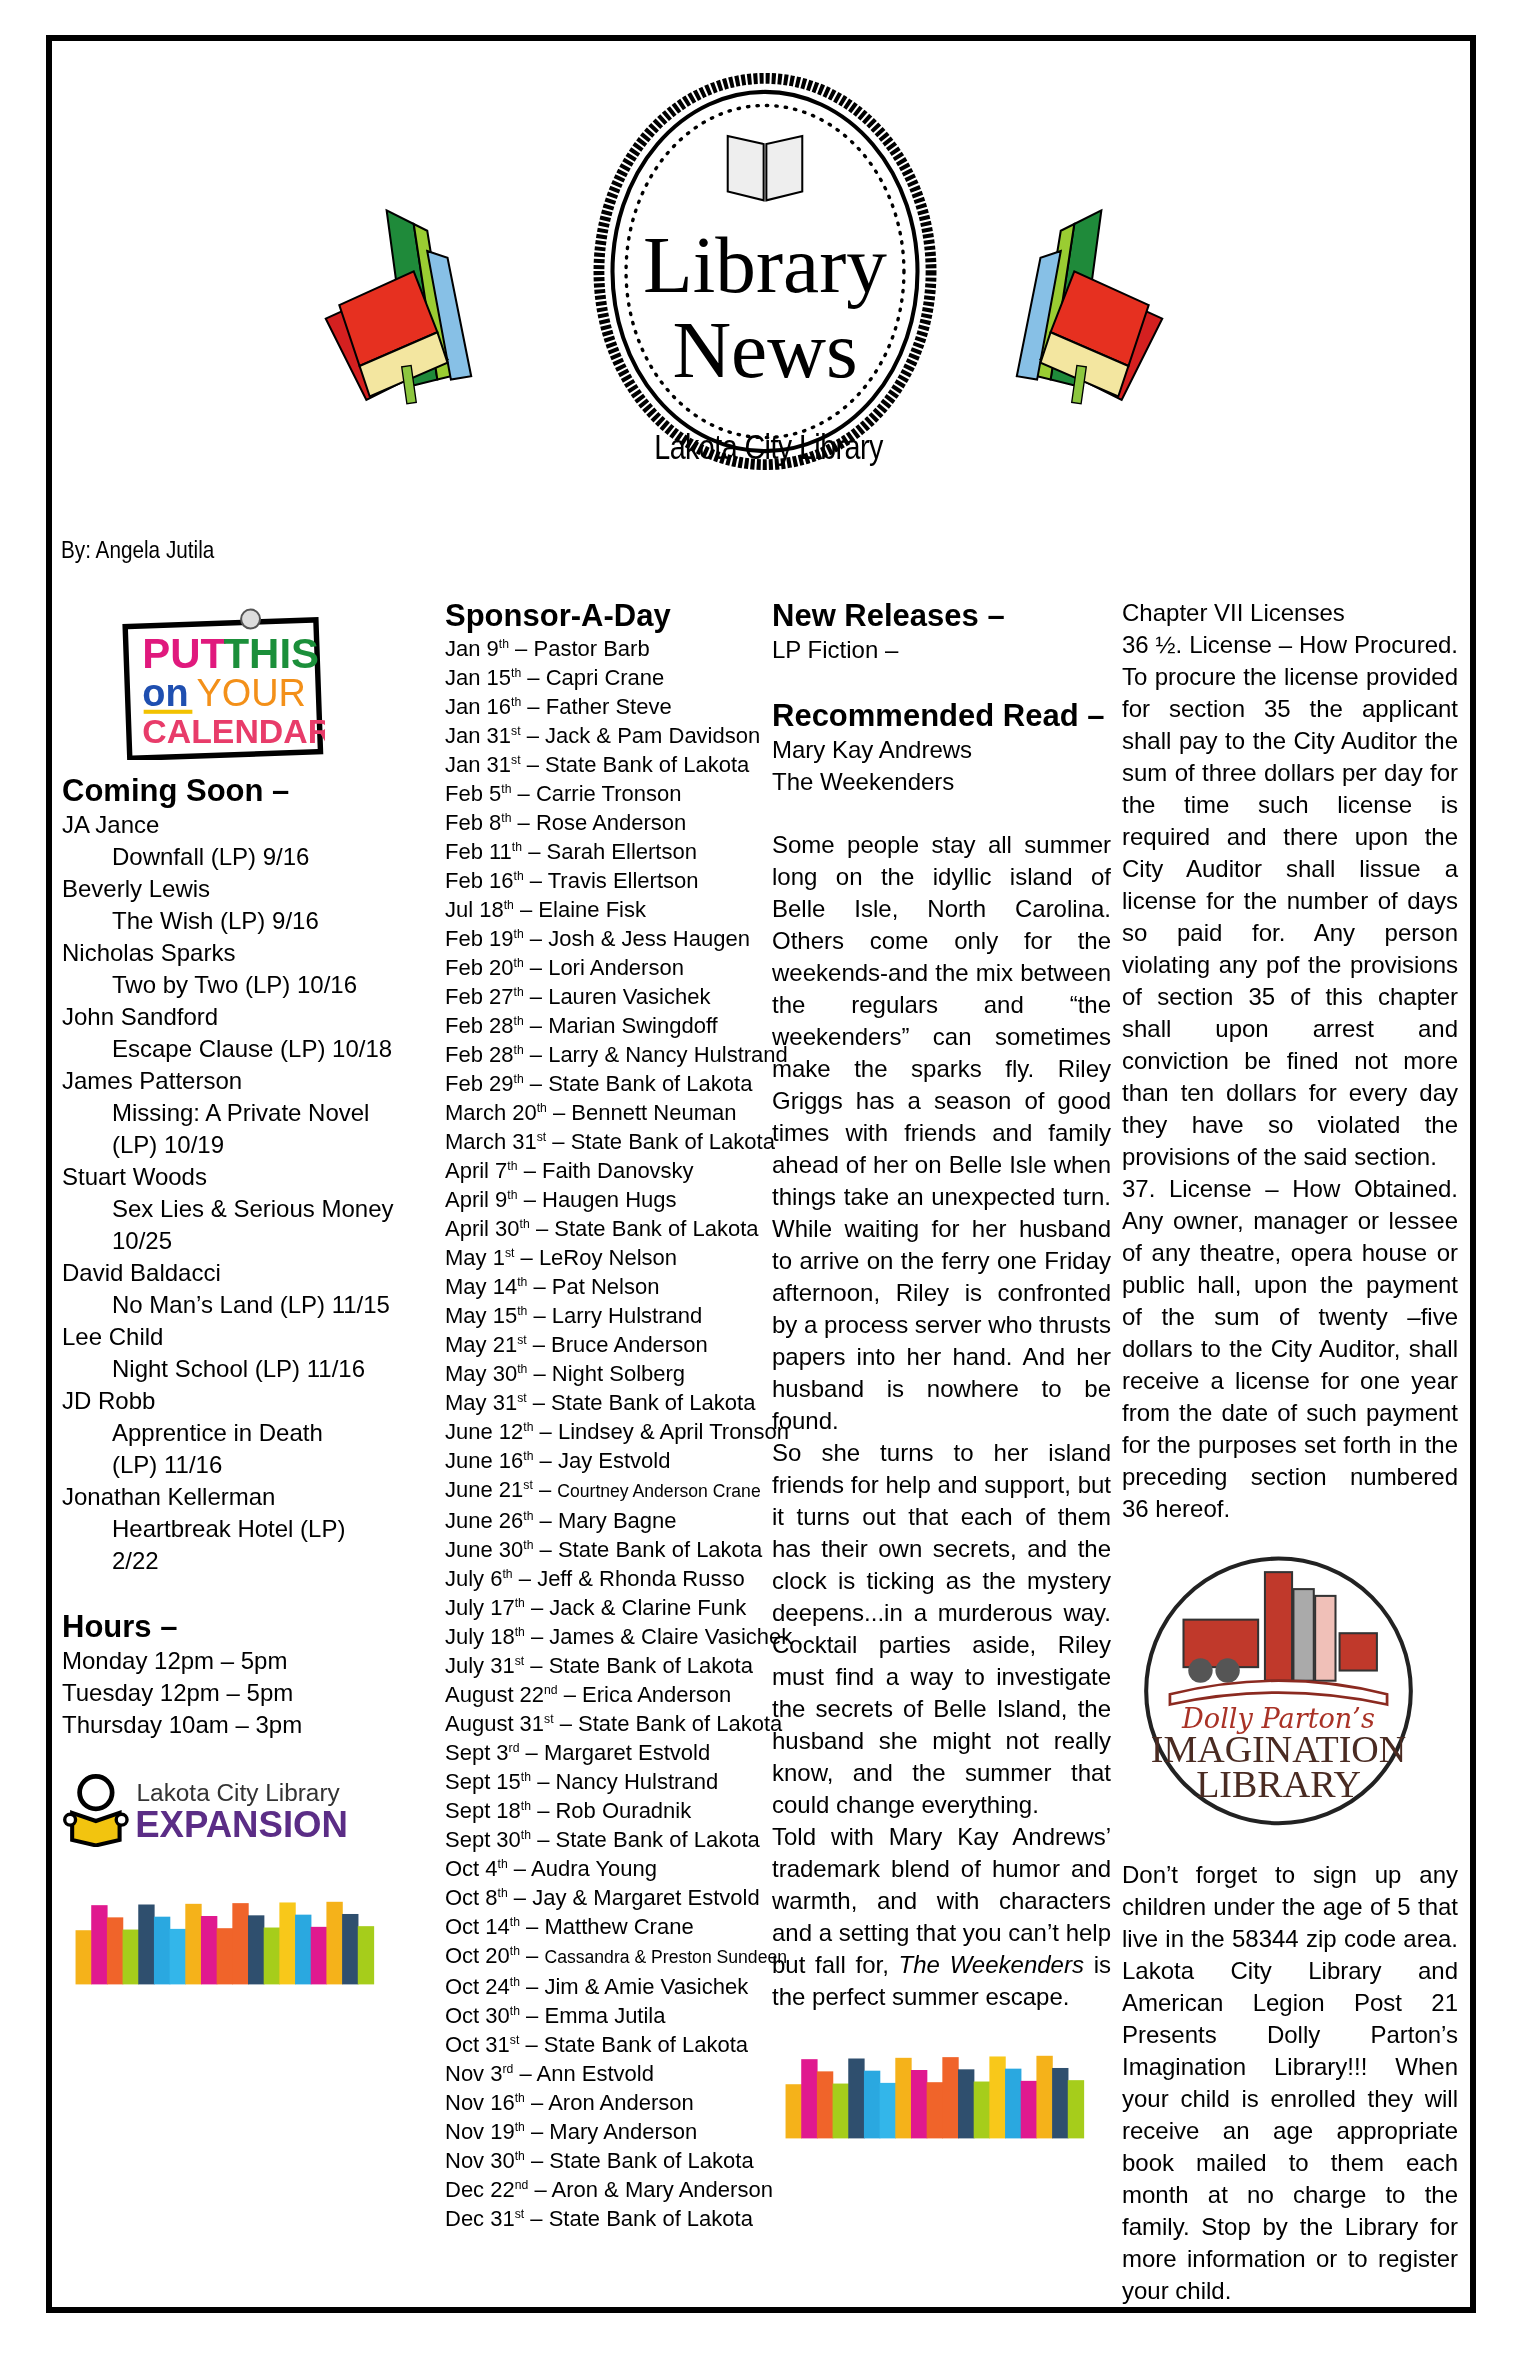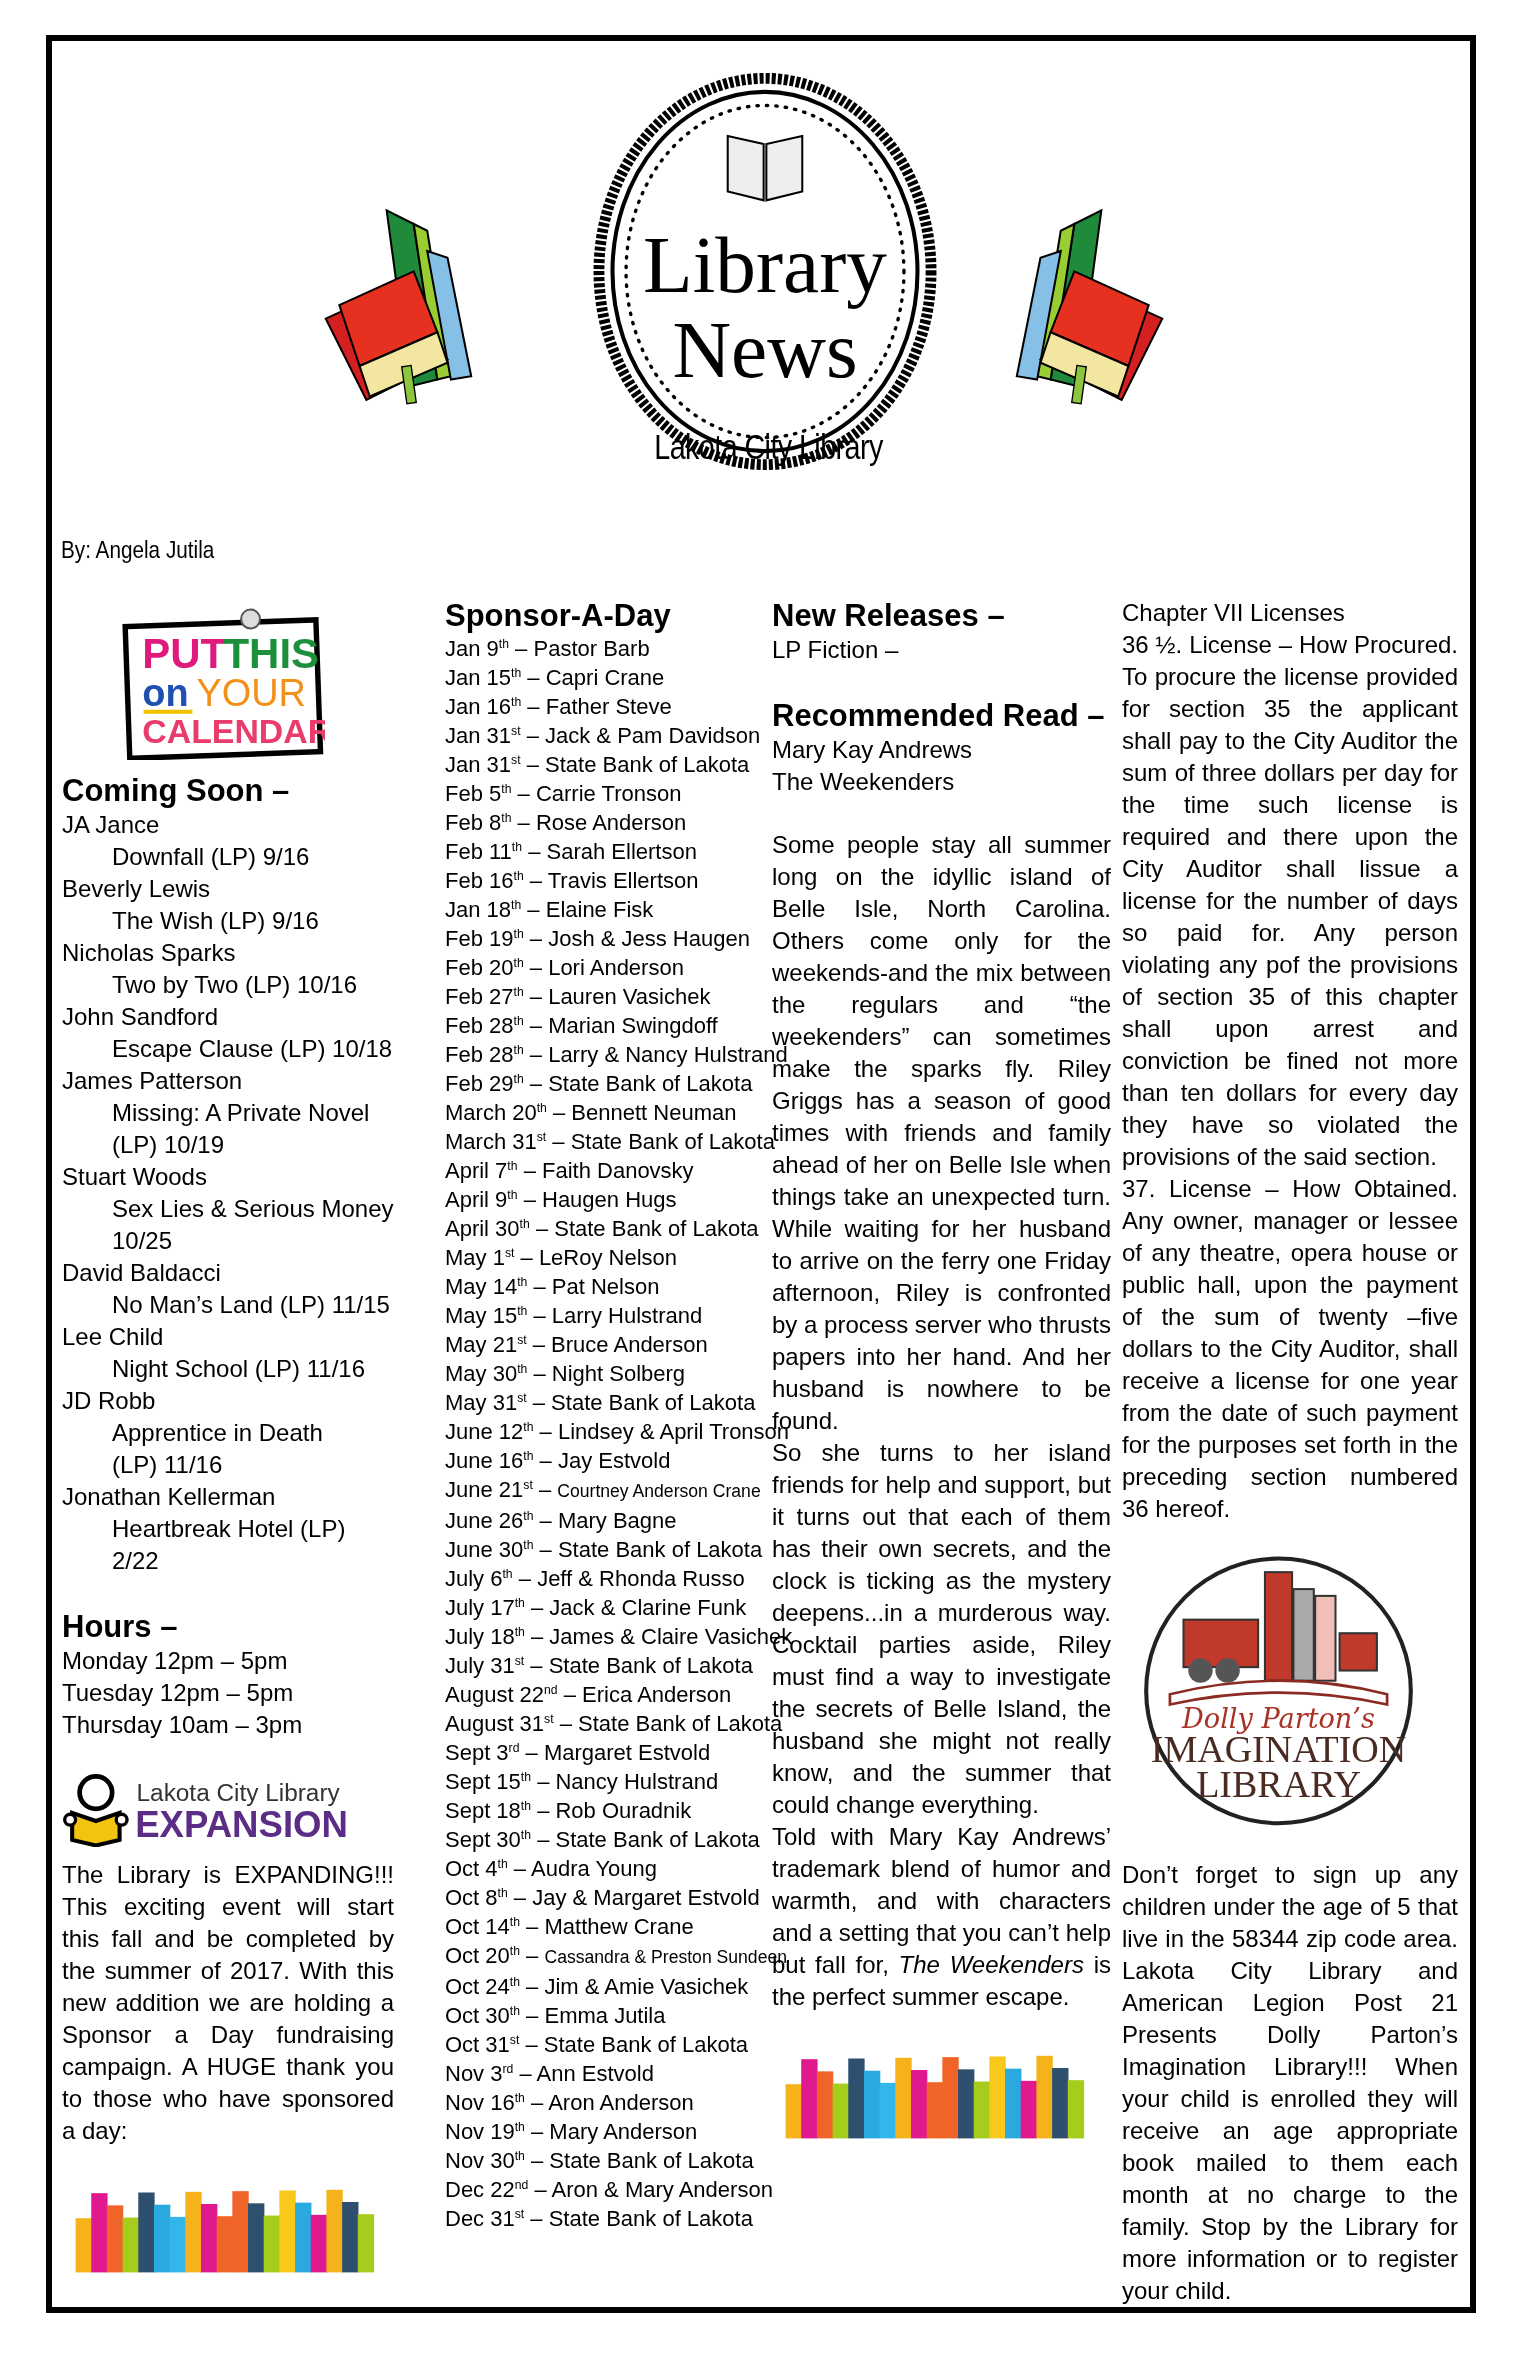--- a/index.html
+++ b/index.html
@@ -134,21 +134,20 @@
   <svg class="expansion" viewBox="0 0 490 110" style="font-size:35px">
     <g>
       <circle cx="50" cy="30" r="24" fill="#fff" stroke="#000" stroke-width="7"></circle>
       <polygon points="15,60 50,72 85,60 85,100 50,108 15,100" fill="#f2c40f" stroke="#000" stroke-width="6"></polygon>
       <circle cx="12" cy="70" r="8" fill="#fff" stroke="#000" stroke-width="5"></circle>
       <circle cx="88" cy="70" r="8" fill="#fff" stroke="#000" stroke-width="5"></circle>
     </g>
     <text x="110" y="42" font-size="36" fill="#333">Lakota City Library</text>
     <text x="108" y="96" font-size="54" font-weight="bold" fill="#5b2d86">EXPANSION</text>
   </svg>
-  <div class="justify">The Library is EXPANDING!!! This exciting event will start this fall and be completed by the summer of 2017.  With this new addition we are holding a Sponsor a Day fundraising campaign.  A HUGE thank you to those who have sponsored a day:</div>
 
   <svg class="shelf" id="shelf1" viewBox="0 0 480 150">
       <rect x="20" y="65" width="24.157894736842106" height="80" fill="#f5b21a"></rect>
       <rect x="43.15789473684211" y="28" width="24.157894736842106" height="117" fill="#e0198f"></rect>
       <rect x="66.31578947368422" y="46" width="24.157894736842106" height="99" fill="#f0642a"></rect>
       <rect x="89.47368421052632" y="64" width="24.157894736842106" height="81" fill="#a6cd1b"></rect>
       <rect x="112.63157894736842" y="27" width="24.157894736842106" height="118" fill="#2f4f6e"></rect>
       <rect x="135.78947368421052" y="45" width="24.157894736842106" height="100" fill="#2aa8e0"></rect>
       <rect x="158.94736842105263" y="63" width="24.157894736842106" height="82" fill="#33b6ea"></rect>
       <rect x="182.10526315789474" y="26" width="24.157894736842106" height="119" fill="#f5b21a"></rect>
@@ -171,21 +170,21 @@
   <div class="sp-list" id="sponsor-list">
       <div><span>Jan 9</span><sup>th</sup><span> – </span><span>Pastor Barb</span></div>
       <div><span>Jan 15</span><sup>th</sup><span> – </span><span>Capri Crane</span></div>
       <div><span>Jan 16</span><sup>th</sup><span> – </span><span>Father Steve</span></div>
       <div><span>Jan 31</span><sup>st</sup><span> – </span><span>Jack &amp; Pam Davidson</span></div>
       <div><span>Jan 31</span><sup>st</sup><span> – </span><span>State Bank of Lakota</span></div>
       <div><span>Feb 5</span><sup>th</sup><span> – </span><span>Carrie Tronson</span></div>
       <div><span>Feb 8</span><sup>th</sup><span> – </span><span>Rose Anderson</span></div>
       <div><span>Feb 11</span><sup>th</sup><span> – </span><span>Sarah Ellertson</span></div>
       <div><span>Feb 16</span><sup>th</sup><span> – </span><span>Travis Ellertson</span></div>
-      <div><span>Jan 18</span><sup>th</sup><span> – </span><span>Elaine Fisk</span></div>
+      <div><span>Jul 18</span><sup>th</sup><span> – </span><span>Elaine Fisk</span></div>
       <div><span>Feb 19</span><sup>th</sup><span> – </span><span>Josh &amp; Jess Haugen</span></div>
       <div><span>Feb 20</span><sup>th</sup><span> – </span><span>Lori Anderson</span></div>
       <div><span>Feb 27</span><sup>th</sup><span> – </span><span>Lauren Vasichek</span></div>
       <div><span>Feb 28</span><sup>th</sup><span> – </span><span>Marian Swingdoff</span></div>
       <div><span>Feb 28</span><sup>th</sup><span> – </span><span>Larry &amp; Nancy Hulstrand</span></div>
       <div><span>Feb 29</span><sup>th</sup><span> – </span><span>State Bank of Lakota</span></div>
       <div><span>March 20</span><sup>th</sup><span> – </span><span>Bennett Neuman</span></div>
       <div><span>March 31</span><sup>st</sup><span> – </span><span>State Bank of Lakota</span></div>
       <div><span>April 7</span><sup>th</sup><span> – </span><span>Faith Danovsky</span></div>
       <div><span>April 9</span><sup>th</sup><span> – </span><span>Haugen Hugs</span></div>

